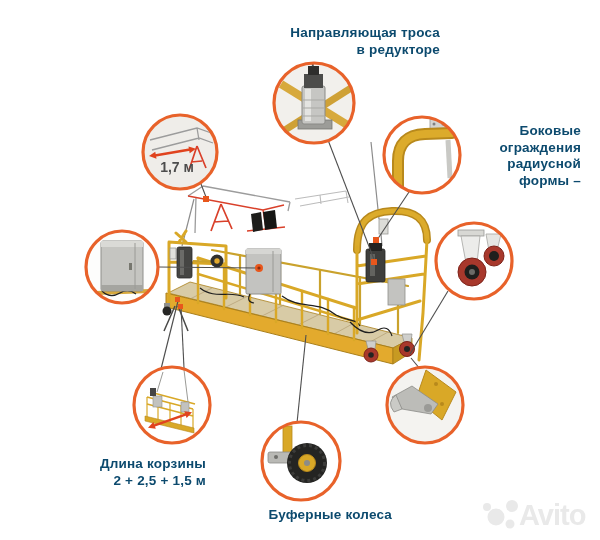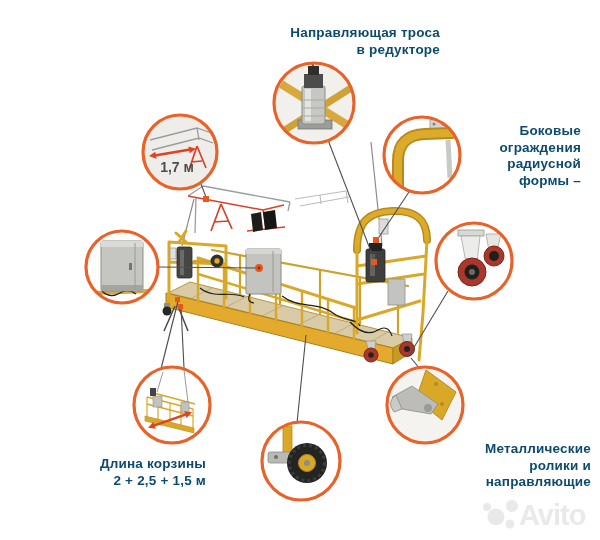--- a/index.html
+++ b/index.html
@@ -274,18 +274,16 @@
 
 <div class="label" style="left:180px;top:25px;width:260px;">Направляющая троса
 в редукторе</div>
 <div class="value-label" style="left:147px;top:159px;width:60px;">1,7 м</div>
 <div class="label" style="left:461px;top:123px;width:120px;">Боковые
 ограждения
 радиусной
 формы –</div>
 <div class="label" style="left:56px;top:456px;width:150px;">Длина корзины
 2 + 2,5 + 1,5 м</div>
-<div class="label" style="left:441px;top:441px;width:150px;">Металлические
-ролики и
-направляющие</div>
+<div class="label" style="left:212px;top:507px;width:180px;">Буферные колеса</div>
 <div class="watermark-text">Avito</div>
 
 </div>
 
 </body></html>

